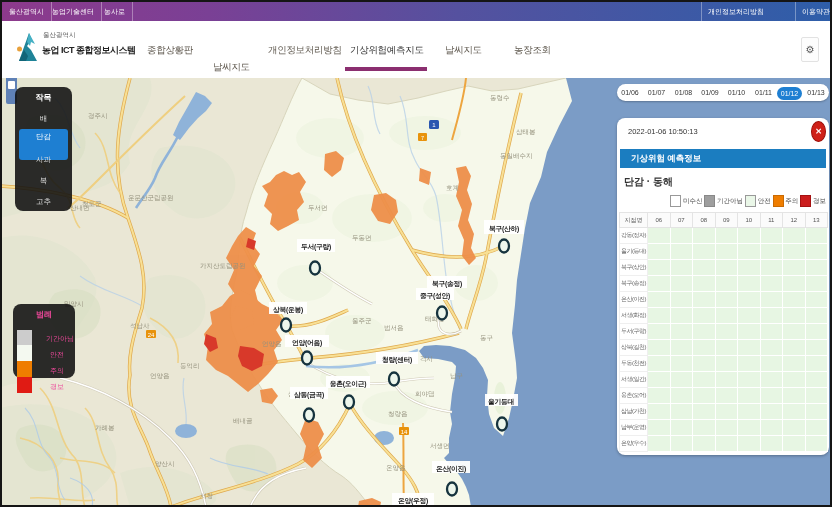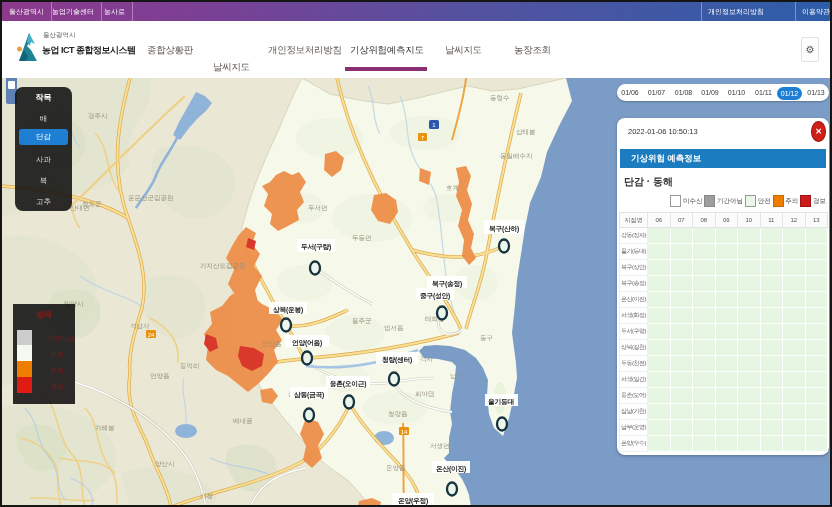--- a/index.html
+++ b/index.html
@@ -275,26 +275,26 @@
   <div id="nav-underline"></div>
   <div id="gearbox">⚙</div>
 </div>
 
 <div class="abs" style="left:6px;top:78px;width:11px;height:26px;background:rgba(72,112,178,.85);z-index:5;border-radius:0 0 2px 2px;">
   <div style="position:absolute;left:2px;top:3px;width:7px;height:8px;background:#fff;border-radius:1px;"></div>
 </div>
 <div class="abs" style="left:15px;top:87px;width:57px;height:124px;background:rgba(16,16,16,.88);border-radius:8px;z-index:6;color:#ddd;">
   <div style="position:absolute;top:5px;width:100%;text-align:center;font-size:8px;font-weight:bold;color:#fff;">작목</div>
   <div style="position:absolute;top:27px;width:100%;text-align:center;font-size:7.5px;">배</div>
-  <div style="position:absolute;left:4px;top:42px;width:49px;height:16px;background:#1e7fd2;border-radius:3px;text-align:center;line-height:15px;font-size:7.5px;color:#fff;">단감</div>
+  <div style="position:absolute;left:4px;top:42px;width:49px;height:31px;background:#1e7fd2;border-radius:3px;text-align:center;line-height:15px;font-size:7.5px;color:#fff;">단감</div>
   <div style="position:absolute;top:68px;width:100%;text-align:center;font-size:7.5px;">사과</div>
   <div style="position:absolute;top:89px;width:100%;text-align:center;font-size:7.5px;">복</div>
   <div style="position:absolute;top:110px;width:100%;text-align:center;font-size:7.5px;">고추</div>
 </div>
-<div class="abs" style="left:13px;top:304px;width:62px;height:100px;background:rgba(16,16,16,.88);border-radius:0;z-index:6;color:#7f1d1d;">
+<div class="abs" style="left:13px;top:304px;width:62px;height:74px;background:rgba(16,16,16,.88);border-radius:8px;z-index:6;color:#ec4899;">
   <div style="position:absolute;top:5px;width:100%;text-align:center;font-size:8px;font-weight:bold;">범례</div>
   <div style="position:absolute;left:4px;top:26px;width:15px;height:15px;background:#cccccc;"></div>
   <div style="position:absolute;left:4px;top:41px;width:15px;height:16px;background:#f4f9f0;"></div>
   <div style="position:absolute;left:4px;top:57px;width:15px;height:16px;background:#ef7d00;"></div>
   <div style="position:absolute;left:4px;top:73px;width:15px;height:16px;background:#e01b14;"></div>
   <div style="position:absolute;left:33px;top:30px;font-size:7px;">기간아님</div>
   <div style="position:absolute;left:37px;top:46px;font-size:7px;">안전</div>
   <div style="position:absolute;left:37px;top:62px;font-size:7px;">주의</div>
   <div style="position:absolute;left:37px;top:78px;font-size:7px;">경보</div>
 </div>

